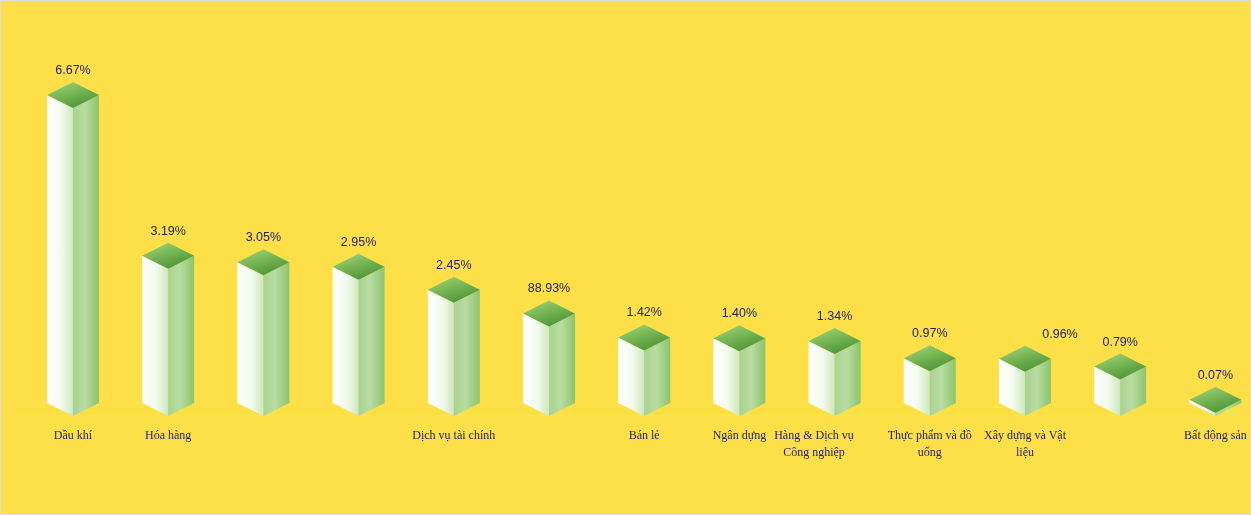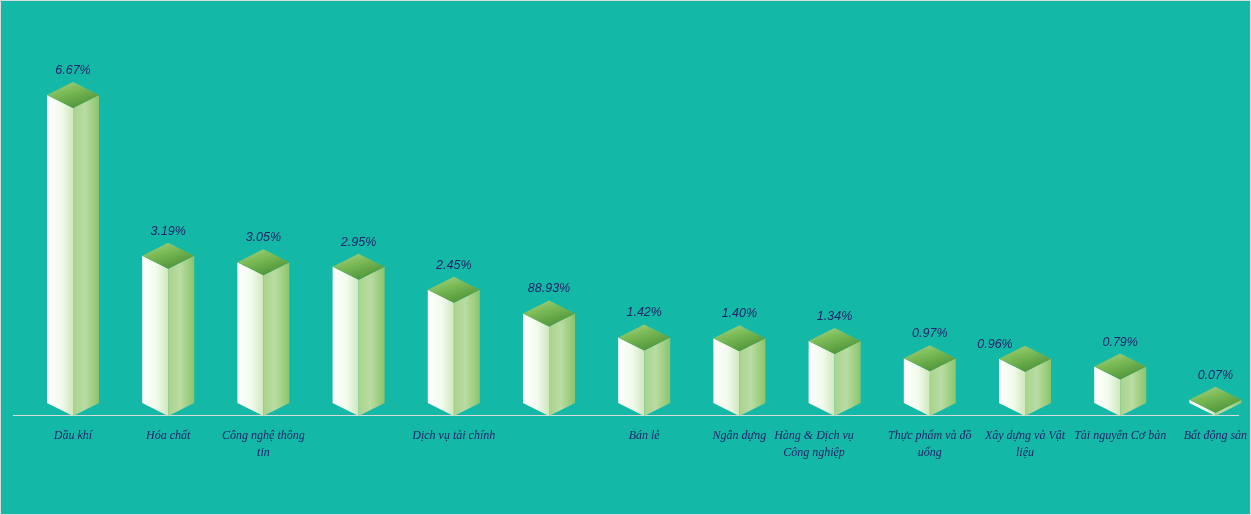--- a/index.html
+++ b/index.html
@@ -7,25 +7,24 @@
     padding: 0;
     background: #ffffff;
   }
   body {
     font-family: "Liberation Serif", "DejaVu Serif", serif;
   }
   #chart-frame {
     position: relative;
     width: 1251px;
     height: 515px;
-    background: #14b8a6;
+    background: #fde047;
     border: 1px solid #dcdcdc;
     box-sizing: border-box;
     overflow: hidden;
-    font-style: italic;
   }
   #plot-area {
     position: absolute;
     left: 0;
     top: 0;
     width: 1251px;
     height: 515px;
   }
   .axis-line {
     position: absolute;
@@ -147,34 +146,32 @@
         <g>
           <polygon points="1188.4,398.76761619190404 1214.4,411.76761619190404 1214.4,415 1188.4,402" fill="url(#gLeft)"></polygon>
           <polygon points="1214.4,411.76761619190404 1240.4,398.76761619190404 1240.4,402 1214.4,415" fill="url(#gRight)"></polygon>
           <polygon points="1214.4,411.76761619190404 1188.4,398.76761619190404 1214.4,385.76761619190404 1240.4,398.76761619190404" fill="url(#gTop)"></polygon>
         </g>
       </svg>
   </div>
 <div class="value-label" style="left: 22px; width: 100px; top: 62px;">6.67%</div>
     <div class="cat-label" style="left: 25px; width: 94px;">Dầu khí</div>
     <div class="value-label" style="left: 117.2px; width: 100px; top: 222.696px;">3.19%</div>
-    <div class="cat-label" style="left: 120.2px; width: 94px;">Hóa chất</div>
+    <div class="cat-label" style="left: 120.2px; width: 94px;">Hóa hàng</div>
     <div class="value-label" style="left: 212.4px; width: 100px; top: 229.16px;">3.05%</div>
-    <div class="cat-label" style="left: 215.4px; width: 94px;">Công nghệ thông tin</div>
     <div class="value-label" style="left: 307.6px; width: 100px; top: 233.778px;">2.95%</div>
     <div class="value-label" style="left: 402.8px; width: 100px; top: 256.867px;">2.45%</div>
     <div class="cat-label" style="left: 405.8px; width: 94px;">Dịch vụ tài chính</div>
     <div class="value-label" style="left: 498px; width: 100px; top: 280.417px;">88.93%</div>
     <div class="value-label" style="left: 593.2px; width: 100px; top: 304.429px;">1.42%</div>
     <div class="cat-label" style="left: 596.2px; width: 94px;">Bán lẻ</div>
     <div class="value-label" style="left: 688.4px; width: 100px; top: 305.352px;">1.40%</div>
     <div class="cat-label" style="left: 691.4px; width: 94px;">Ngân dựng</div>
     <div class="value-label" style="left: 783.6px; width: 100px; top: 308.123px;">1.34%</div>
     <div class="cat-label" style="left: 766px; width: 94px;">Hàng &amp; Dịch vụ Công nghiệp</div>
     <div class="value-label" style="left: 878.8px; width: 100px; top: 325.208px;">0.97%</div>
     <div class="cat-label" style="left: 881.8px; width: 94px; text-align: center;">Thực phẩm và đồ uống</div>
-    <div class="value-label" style="left: 944px; width: 100px; top: 325.67px; margin-top: 10px;">0.96%</div>
+    <div class="value-label" style="left: 1009px; width: 100px; top: 325.67px;">0.96%</div>
     <div class="cat-label" style="left: 977px; width: 94px;">Xây dựng và Vật liệu</div>
     <div class="value-label" style="left: 1069.2px; width: 100px; top: 333.52px;">0.79%</div>
-    <div class="cat-label" style="left: 1072.2px; width: 94px;">Tài nguyên Cơ bản</div>
     <div class="value-label" style="left: 1164.4px; width: 100px; top: 366.768px;">0.07%</div>
     <div class="cat-label" style="left: 1167.4px; width: 94px;">Bất động sản</div>
   </div>
 
 </body></html>

